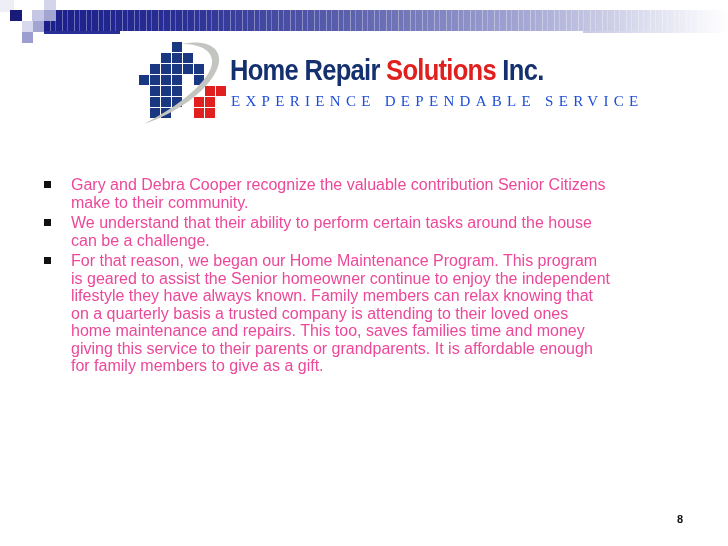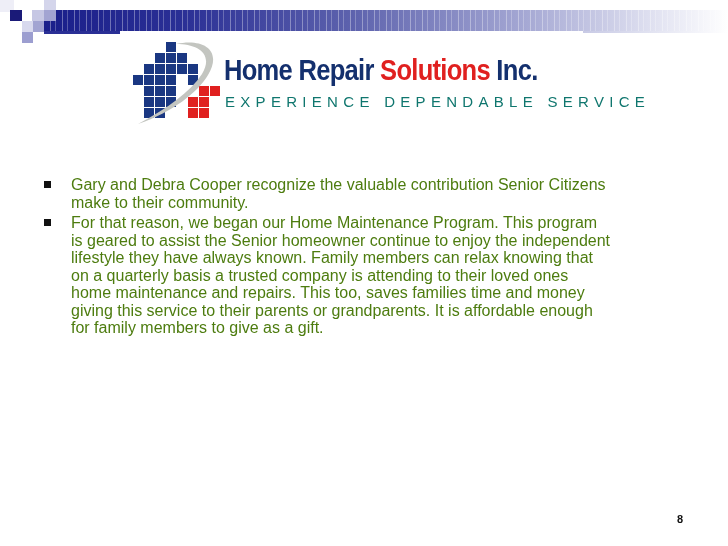--- a/index.html
+++ b/index.html
@@ -32,44 +32,44 @@
   .sq1 { left: 0; top: 0; width: 14px; height: 12px; background: #eeeef7; }
   .sq2 { left: 10px; top: 10px; width: 12px; height: 11px; background: #1a1a78; }
   .sq3 { left: 32px; top: 10px; width: 12px; height: 11px; background: #c6c7e4; }
   .sq4 { left: 44px; top: 0px; width: 12px; height: 10px; background: #d4d5eb; }
   .sq5 { left: 44px; top: 10px; width: 12px; height: 11px; background: #a2a4d2; }
   .sq6 { left: 22px; top: 21px; width: 11px; height: 11px; background: #d8d9ee; }
   .sq7 { left: 33px; top: 21px; width: 11px; height: 11px; background: #a2a4d2; }
   .sq8 { left: 22px; top: 32px; width: 11px; height: 11px; background: #9c9ed0; }
 
   
-  .logo { position: absolute; left: 128px; top: 40px; width: 460px; height: 90px; }
+  .logo { position: absolute; left: 134px; top: 40px; width: 460px; height: 90px; }
   .logo-mark { position: absolute; left: 0; top: 0; width: 95px; height: 85px; }
   .company {
     position: absolute; left: 96px; top: 14px;
     font-family: "Liberation Sans", sans-serif; font-weight: bold;
     font-size: 29px; letter-spacing: -0.8px; white-space: nowrap;
     transform: scaleX(0.88); transform-origin: left top;
   }
   .company .c1 { color: #14306e; }
   .company .c2 { color: #e0201f; }
   .tagline {
     position: absolute; left: 97px; top: 53px;
-    font-family: Liberation Sans, sans-serif; font-size: 15px;
-    letter-spacing: 5.3px; color: #0f766e; white-space: nowrap;
+    font-family: Liberation Serif, serif; font-size: 15px;
+    letter-spacing: 5.3px; color: #1d4ed8; white-space: nowrap;
   }
 
   
   .bullets {
     position: absolute; left: 42px; top: 176px; width: 650px;
     list-style: none; margin: 0; padding: 0;
   }
   .bullet {
     position: relative; padding-left: 29px; margin-bottom: 3px;
-    font-size: 16px; line-height: 17.5px; color: #4d7c0f;
+    font-size: 16px; line-height: 17.5px; color: #ec4899;
   }
   .bullet-marker {
     position: absolute; left: 2px; top: 5px; width: 7px; height: 7px; background: #111111;
   }
   .bullet-text { white-space: pre-line; }
   .page-number {
     position: absolute; left: 677px; top: 513px;
     font-size: 11px; font-weight: bold; color: #111111;
   }
 </style>
@@ -142,20 +142,22 @@
 </div>
 
 <ul class="bullets">
   <li class="bullet">
     <span class="bullet-marker"></span>
     <span class="bullet-text">Gary and Debra Cooper recognize the valuable contribution Senior Citizens
 make to their community.</span>
   </li>
   <li class="bullet">
     <span class="bullet-marker"></span>
+    <span class="bullet-text">We understand that their ability to perform certain tasks around the house
+can be a challenge.</span>
   </li>
   <li class="bullet">
     <span class="bullet-marker"></span>
   </li>
   <li class="bullet">
     <span class="bullet-marker"></span>
     <span class="bullet-text">For that reason, we began our Home Maintenance Program. This program
 is geared to assist the Senior homeowner continue to enjoy the independent
 lifestyle they have always known.  Family members can relax knowing that
 on a quarterly basis a trusted company is attending to their loved ones

